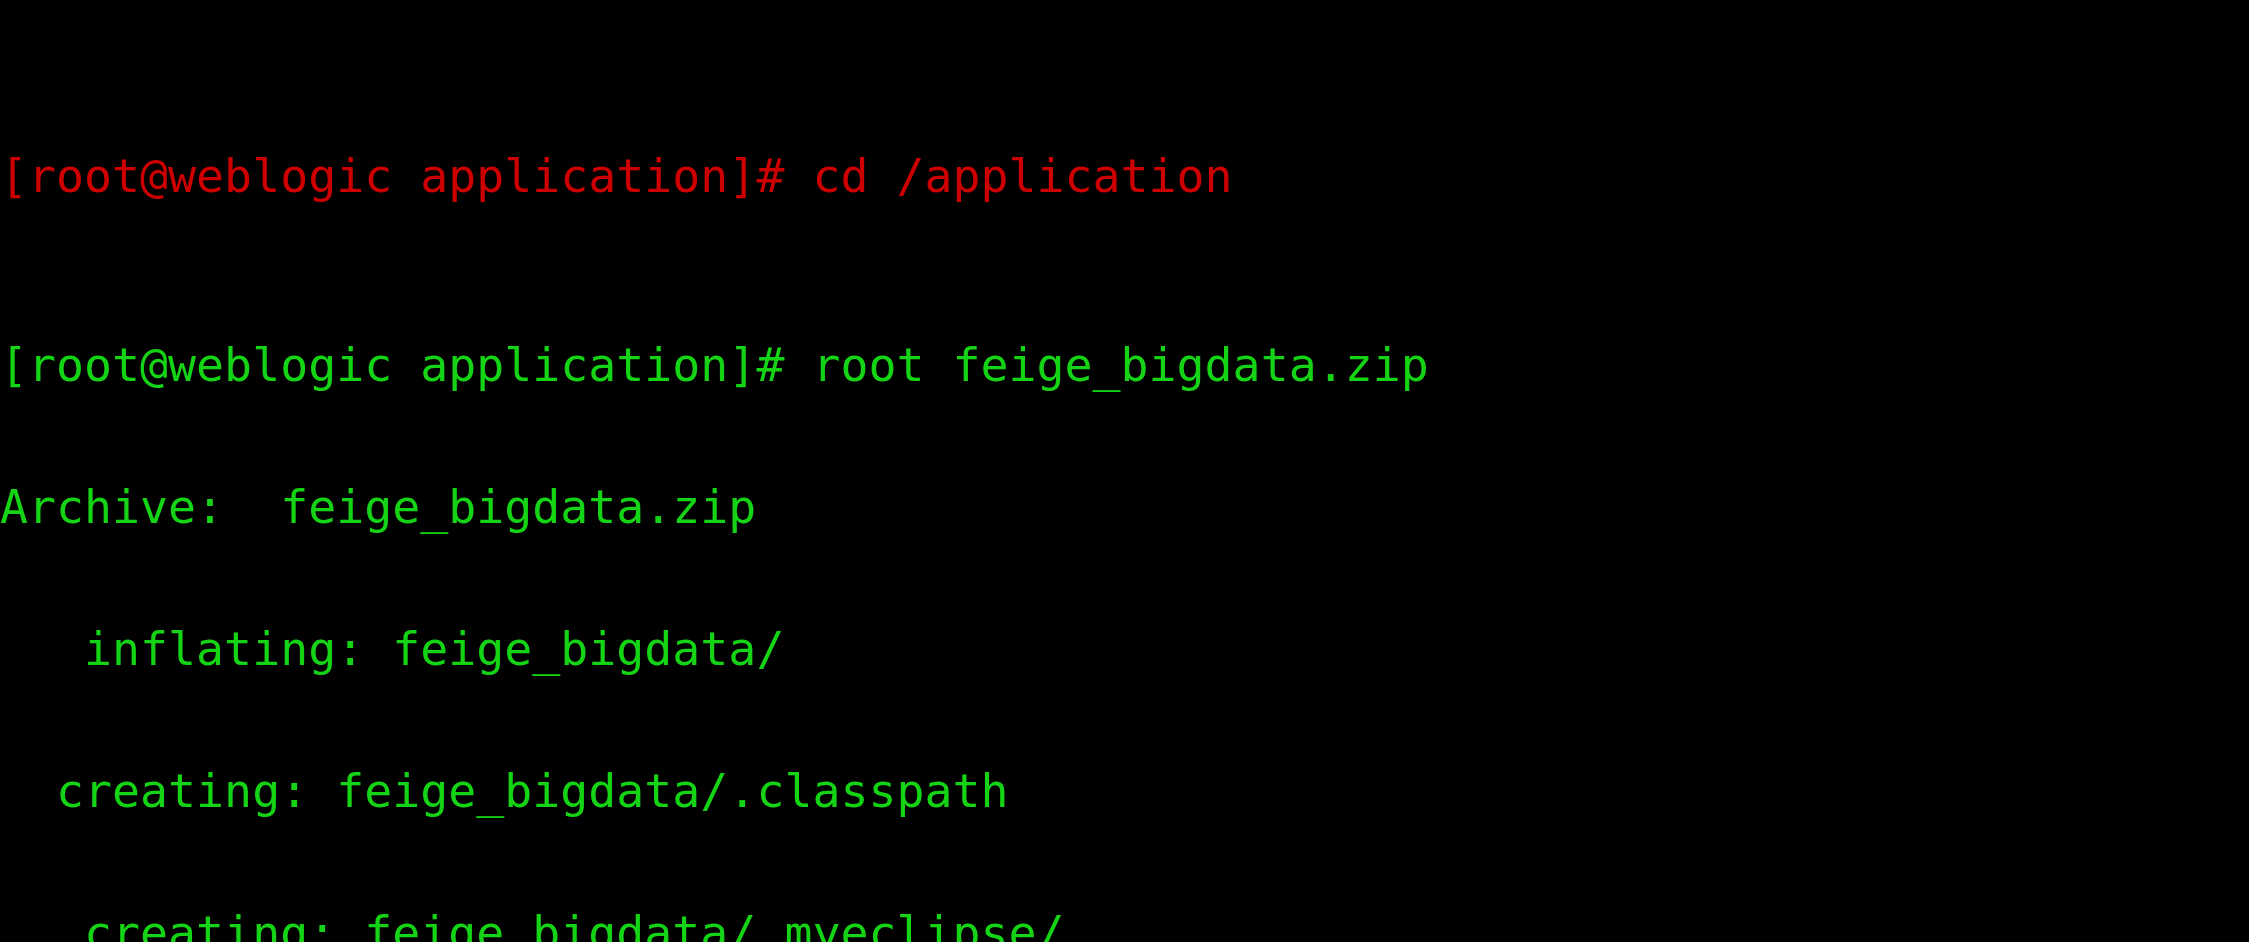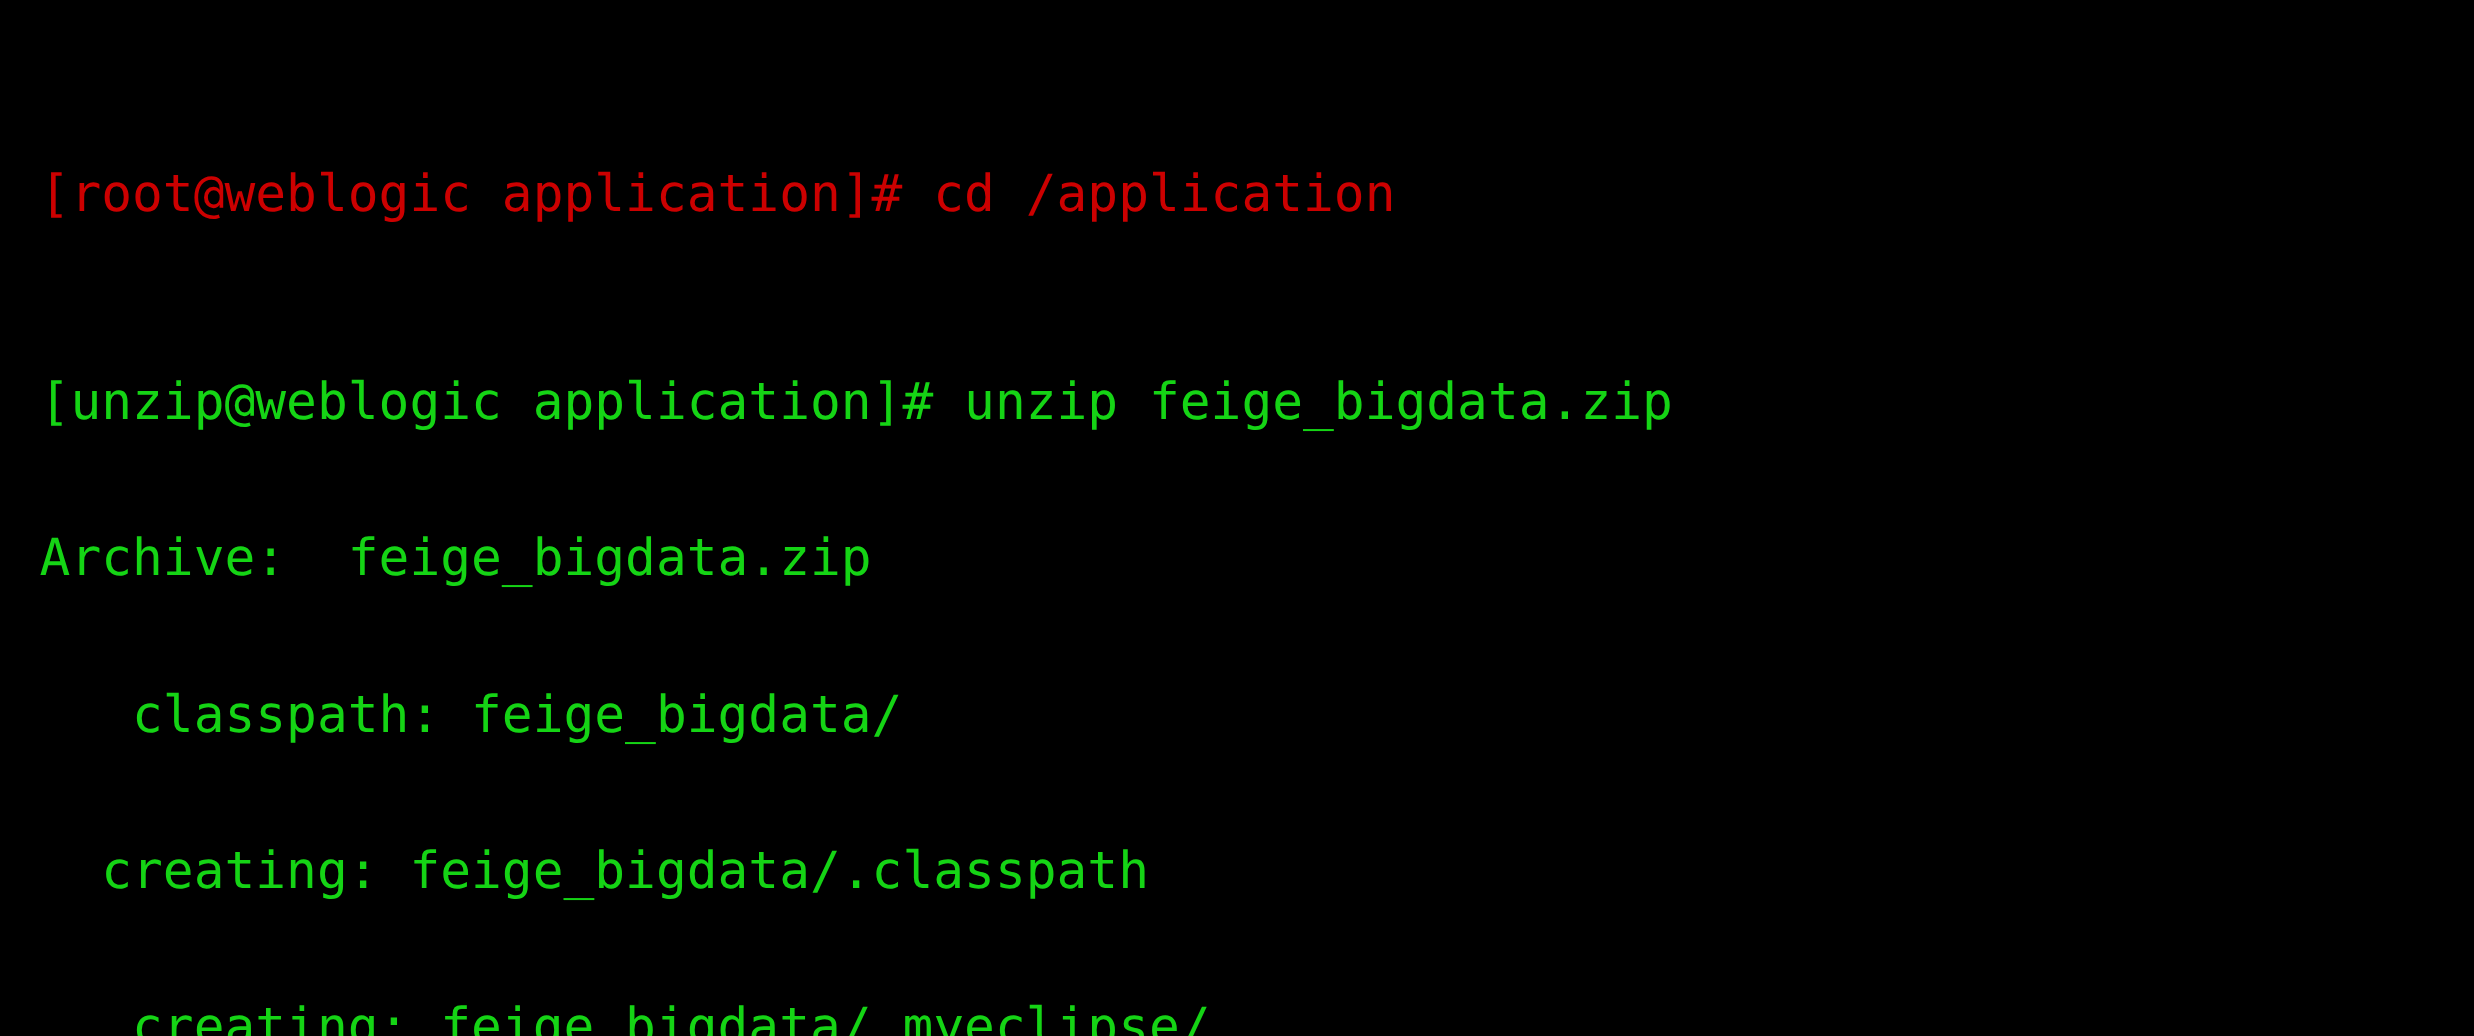--- a/index.html
+++ b/index.html
@@ -30,37 +30,36 @@
     line-height: 47.3px;
     letter-spacing: 0px;
     white-space: pre;
     font-family: "DejaVu Sans Mono", "Liberation Mono", monospace;
   }
   .line {
     white-space: pre;
     display: block;
     height: 47.3px;
     font-variant-ligatures: none;
-    padding-left: 36px;
   }
   .c-green  { color: #15d415; }
   .c-red    { color: #cc0000; }
 </style>
 </head>
 <body>
 
 <div id="terminal">
   <div id="screen" style="font-size: 46.549px;">
 
     
     <div class="line c-red">[root@weblogic application]# cd /application</div>
 
-    <div class="line c-green">[unzip@weblogic application]# unzip feige_bigdata.zip</div>
+    <div class="line c-green">[root@weblogic application]# root feige_bigdata.zip</div>
     <div class="line c-green">Archive:  feige_bigdata.zip</div>
-    <div class="line c-green">   classpath: feige_bigdata/</div>
+    <div class="line c-green">   inflating: feige_bigdata/</div>
     <div class="line c-green">  creating: feige_bigdata/.classpath</div>
     <div class="line c-green">   creating: feige_bigdata/.myeclipse/</div>
     
     
     
     
     
     
     
     

